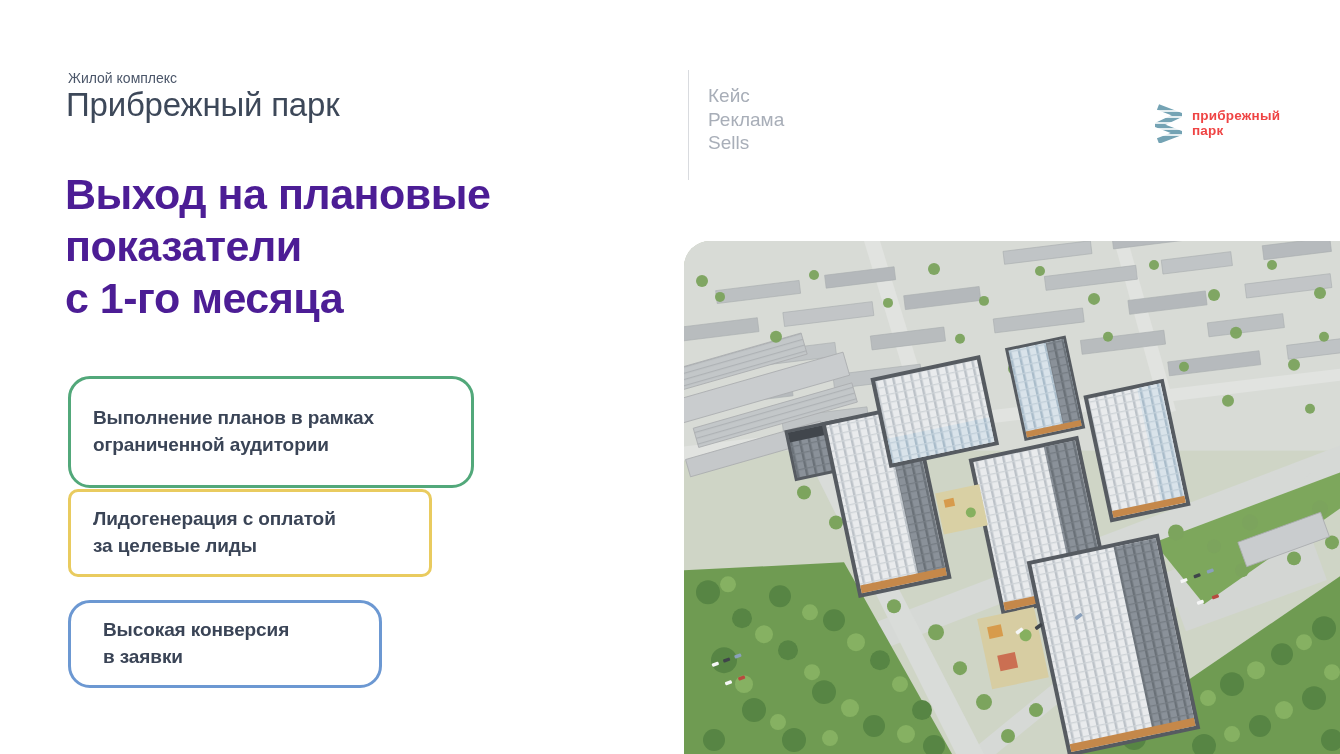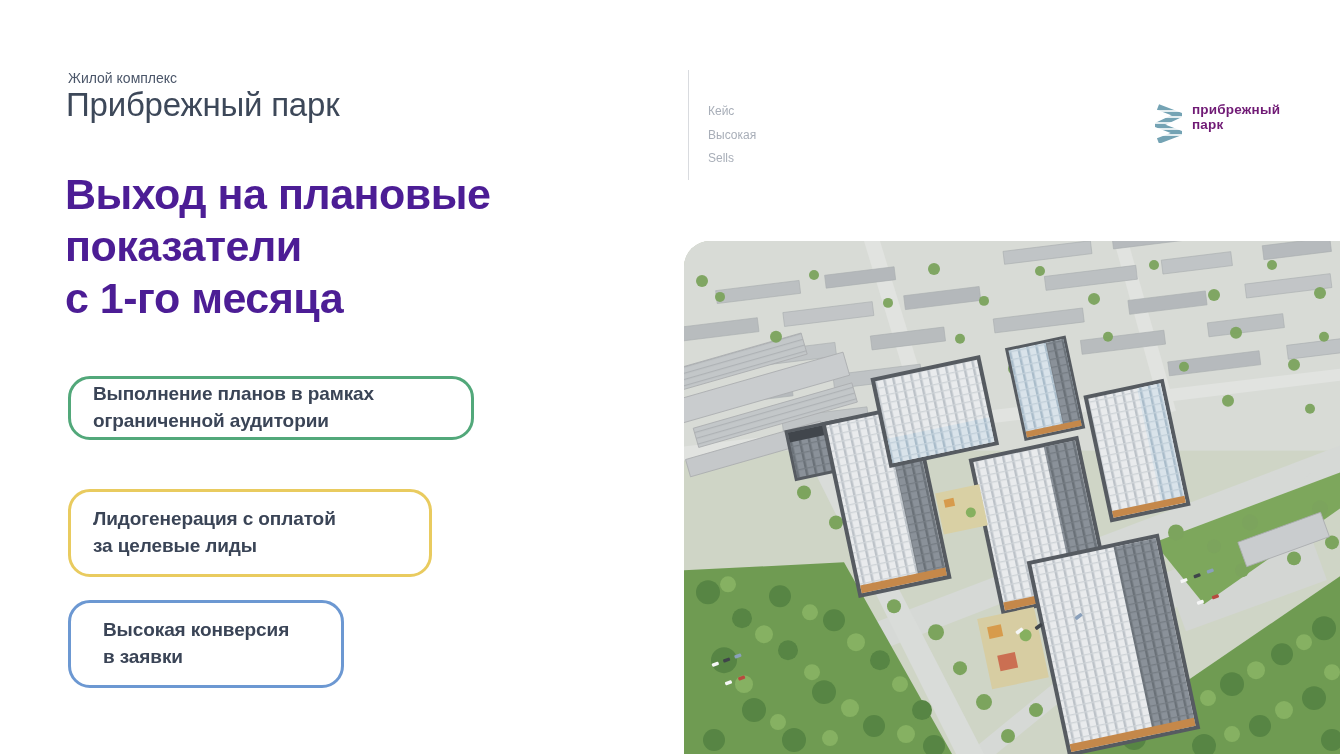--- a/index.html
+++ b/index.html
@@ -29,40 +29,40 @@
   .card{
     position:absolute;left:68px;
     display:flex;align-items:center;
     border:3px solid #ccc;border-radius:22px;
     padding-left:22px;background:#ffffff;
   }
   .card-text{
     font-size:19px;font-weight:700;color:#3a4456;
     line-height:1.42;white-space:pre-line;letter-spacing:-.1px;
   }
-  .card-green {top:376px;width:406px;height:64px;border-color:#52a87a;}
-  .card-yellow{top:489px;width:364px;height:88px;border-color:#e9cb5f;}
-  .card-blue  {top:600px;width:276px;height:88px;border-color:#6c98d2;padding-left:32px;}
+  .card-green {top:376px;width:406px;height:112px;border-color:#52a87a;}
+  .card-yellow{top:489px;width:364px;height:88px;border-color:#e9cb5f;border-radius:10px;}
+  .card-blue  {top:600px;width:314px;height:88px;border-color:#6c98d2;padding-left:32px;}
   
   .meta-divider{
     position:absolute;left:688px;top:70px;
     width:1px;height:110px;background:#d9dbdf;
   }
   .meta-list{
-    position:absolute;left:708px;top:100px;
-    font-size:12px;line-height:23.5px;color:#a8aeb8;
+    position:absolute;left:708px;top:84px;
+    font-size:19px;line-height:23.5px;color:#a8aeb8;
   }
   .logo{
     position:absolute;left:1155px;top:103px;
     display:flex;align-items:flex-start;
   }
   .logo-icon{display:block;}
   .logo-text{
-    margin-left:10px;
-    font-size:13.5px;font-weight:700;color:#701a75;
+    margin-left:10px;margin-top:6px;
+    font-size:13.5px;font-weight:700;color:#ef4444;
     line-height:1.1;letter-spacing:.2px;white-space:pre-line;
   }
   
   .photo{
     position:absolute;left:684px;top:241px;
     width:656px;height:513px;
     border-top-left-radius:26px;
     overflow:hidden;background:#d3d8cc;
   }
   .photo svg{display:block;width:100%;height:100%;}
@@ -87,21 +87,21 @@
 за целевые лиды</span>
   </div>
   <div class="card card-blue">
     <span class="card-text">Высокая конверсия
 в заявки</span>
   </div>
 
   <div class="meta-divider"></div>
   <div class="meta-list">
     <div>Кейс</div>
-    <div>Высокая</div>
+    <div>Реклама</div>
     <div>Sells</div>
   </div>
 
   <div class="logo">
     <svg class="logo-icon" width="27" height="40" viewBox="0 0 27 40" aria-hidden="true">
       <polyline points="3,4 24,12 3,22 24,30 3,38" fill="none" stroke="#74a3b4" stroke-width="6" stroke-linejoin="miter"></polyline>
       <g stroke="#ffffff" stroke-width="1.6">
         <line x1="0" y1="8" x2="27" y2="8"></line>
         <line x1="0" y1="14" x2="27" y2="14"></line>
         <line x1="0" y1="20" x2="27" y2="20"></line>

